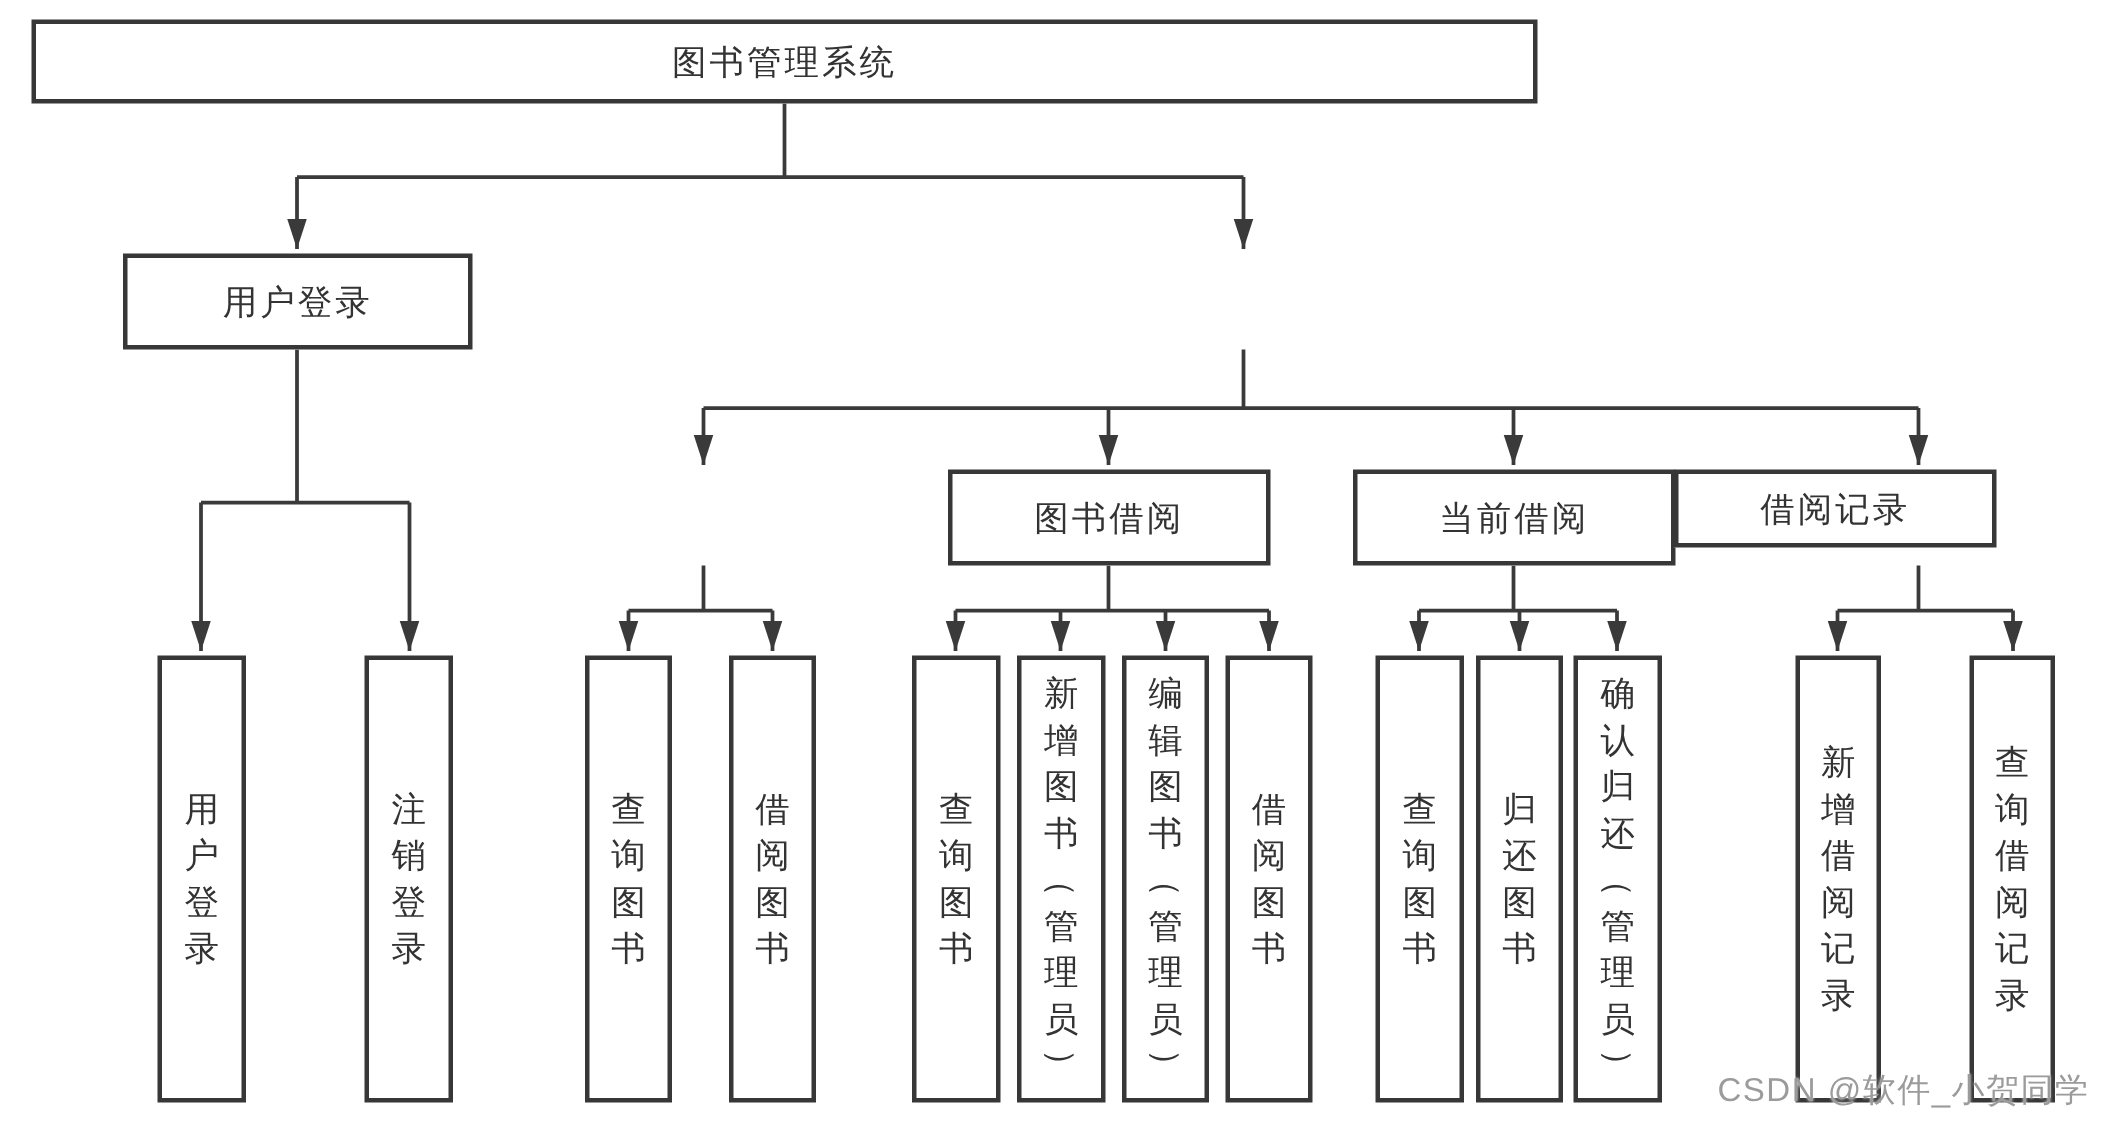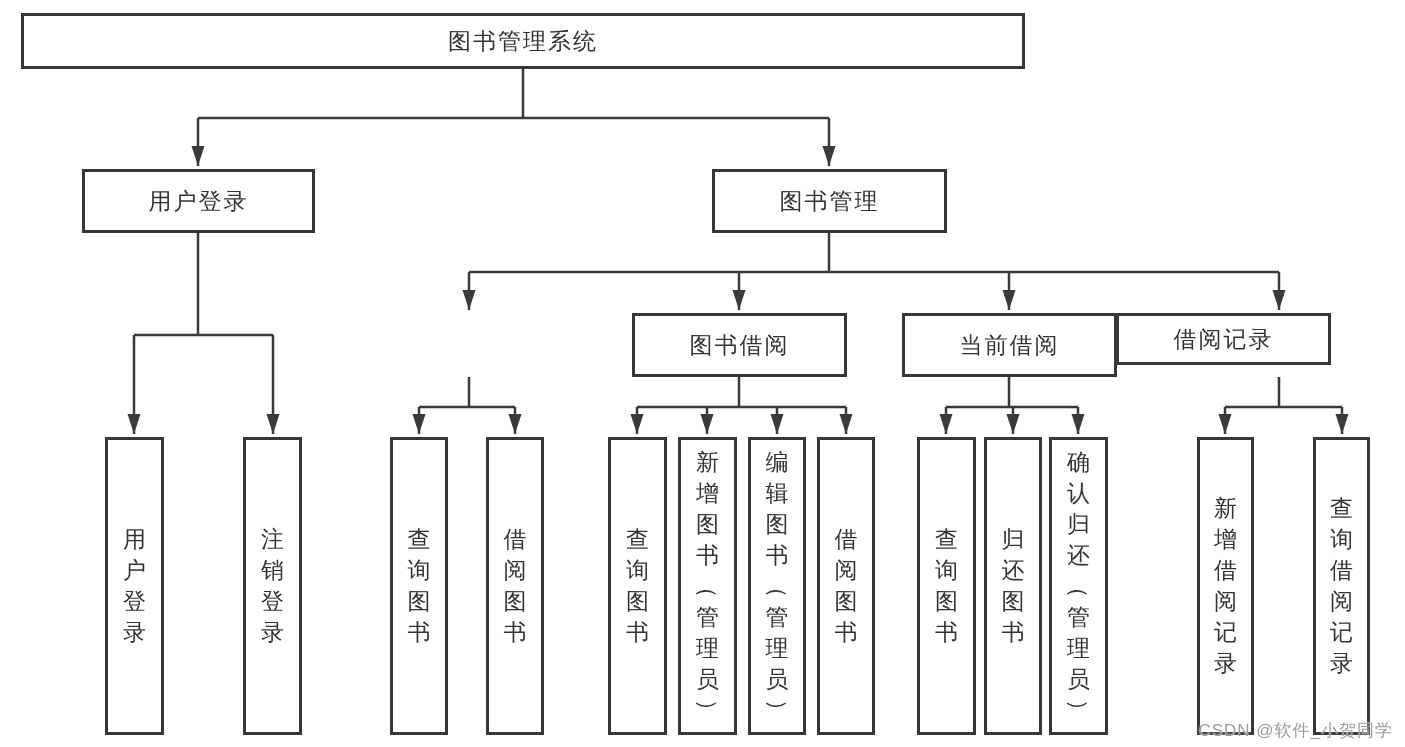--- a/index.html
+++ b/index.html
@@ -22,21 +22,21 @@
   }
   .vchar{display:block;height:31px;line-height:31px;font-size:23px;color:var(--text,#333333);}
   .vchar.rot{transform:rotate(90deg);}
   svg.connectors{position:absolute;left:0;top:0;display:block;}
   svg.connectors path.spine, svg.connectors line{
     stroke:var(--line,#3a3a3a);stroke-width:2.5;fill:none;
   }
   svg.connectors .arrowhead{fill:var(--line,#3a3a3a);}
   .watermark{
     position:absolute;right:12px;bottom:5px;z-index:5;
-    font-size:17px;letter-spacing:1px;color:var(--wm,#9b9b9b);
+    font-size:22px;letter-spacing:1px;color:var(--wm,#9b9b9b);
     text-shadow:0 0 2px #ffffff;
   }
 </style>
 </head>
 <body>
 
 <div class="canvas">
 
   <svg class="connectors" width="1405" height="747" viewBox="0 0 1405 747" aria-hidden="true">
     <defs>
@@ -75,23 +75,20 @@
     </g>
   </svg>
 
   <div class="box h" style="left:21px;top:13px;width:1004px;height:56px">
     <span>图书管理系统</span>
   </div>
 
   <div class="box h" style="left:82px;top:169px;width:233px;height:64px">
     <span>用户登录</span>
   </div>
-  <div class="box h" style="left:712px;top:169px;width:235px;height:64px">
-    <span>图书管理</span>
-  </div>
 
   <div class="box h" style="left:902px;top:313px;width:215px;height:64px">
     <span>当前借阅</span>
   </div>
   <div class="box h" style="left:632px;top:313px;width:215px;height:64px">
     <span>图书借阅</span>
   </div>
   <div class="box h" style="left:1116px;top:313px;width:215px;height:52px">
     <span>借阅记录</span>
   </div>

